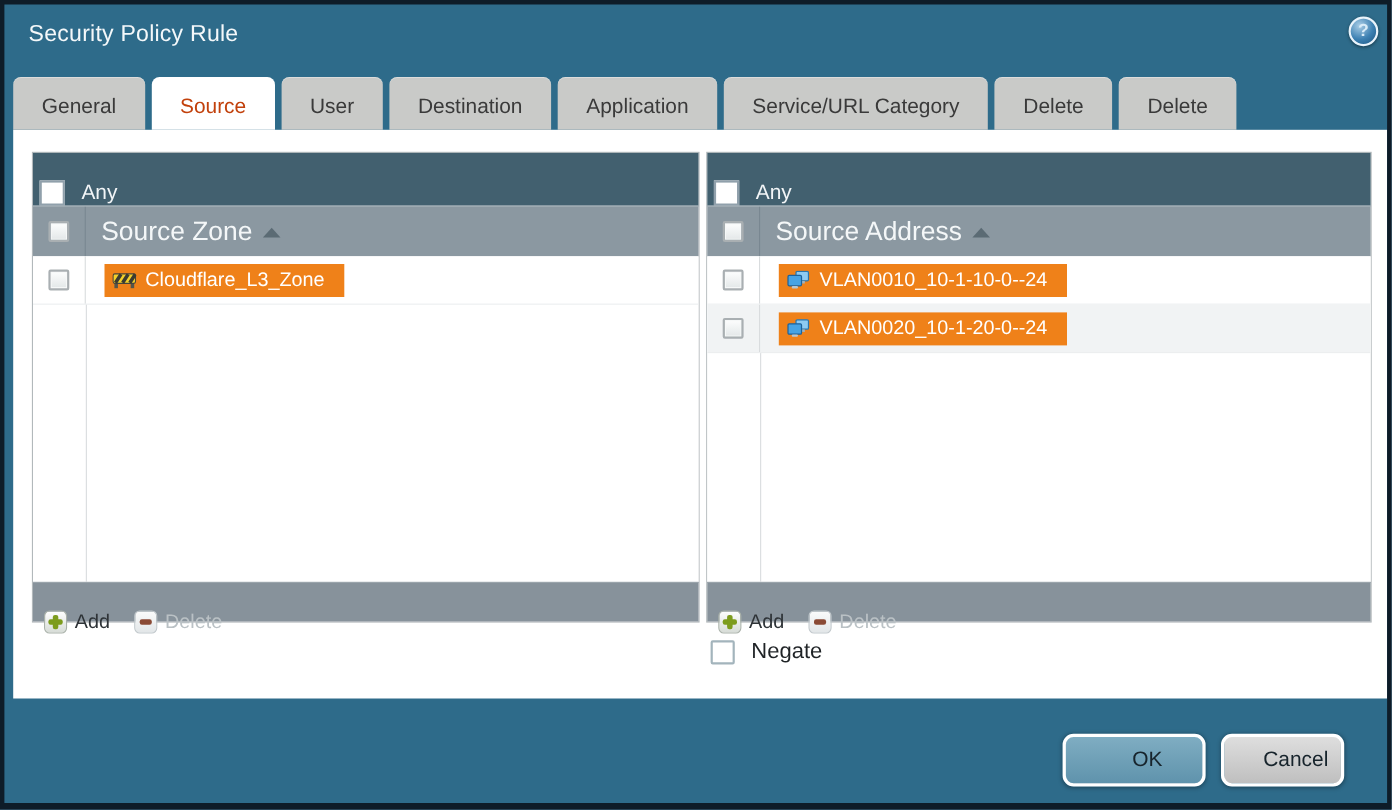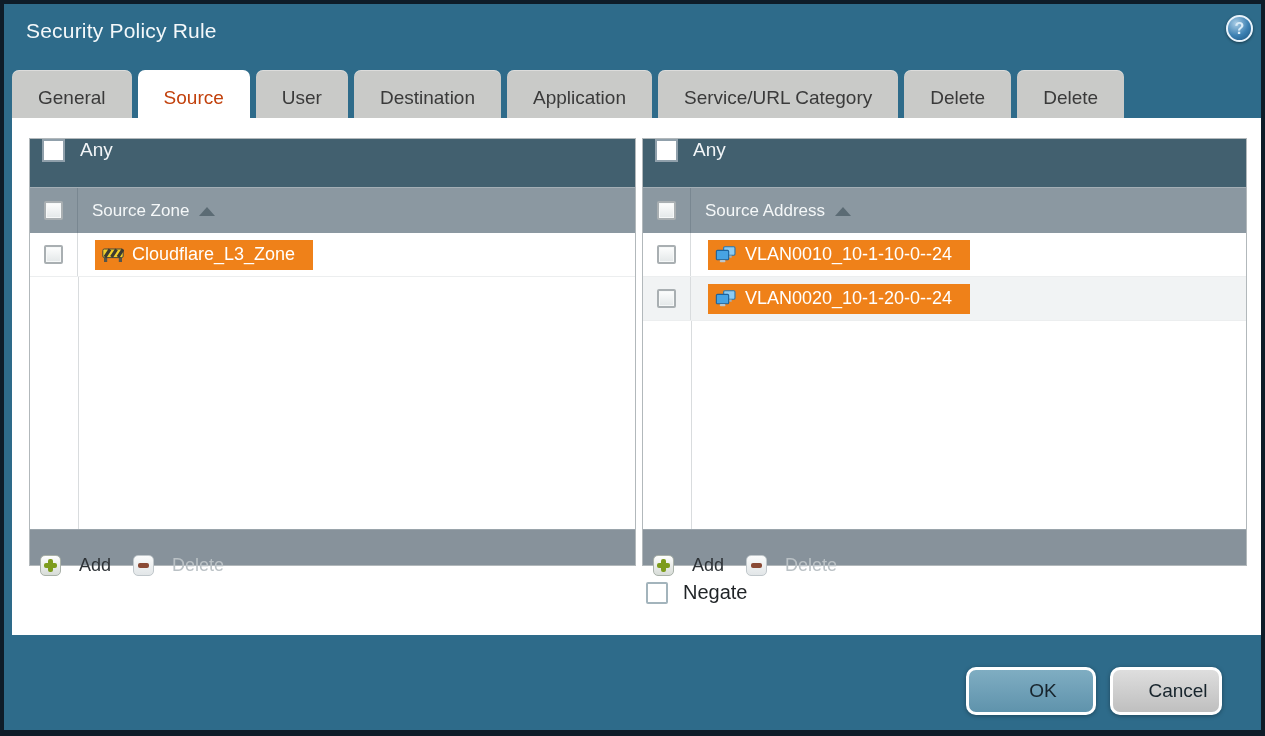--- a/index.html
+++ b/index.html
@@ -48,22 +48,22 @@
   
   .panel {
     position:absolute; top:20px; height:428px;
     border:1px solid #b2b8bb; display:flex; flex-direction:column;
     background:#fff;
   }
   .panel.left  { left:17px;  width:607px; }
   .panel.right { left:630px; width:605px; }
 
   .any-header {
-    height:48px; background:#42606f; display:flex; align-items:flex-start;
-    padding-left:12px; flex:0 0 auto;
+    height:48px; background:#42606f; display:flex; align-items:flex-end;
+    padding-left:6px; flex:0 0 auto;
   }
   .any-label { color:#f2f5f7; font-size:19px; margin-left:15px; }
   .cb-any {
     width:23px; height:23px; background:#ffffff;
     border:2px solid #90a0ab; cursor:pointer;
   }
 
   .col-header {
     height:46px; background:#8b98a1; display:flex; align-items:center;
     border-top:1px solid #a3aeb5; flex:0 0 auto;
@@ -71,21 +71,21 @@
   .cb-cell {
     width:48px; flex:0 0 48px; display:flex; align-items:center; justify-content:center;
     align-self:stretch; border-right:1px solid #798791;
   }
   .panel .body .cb-cell { border-right:1px solid #d9dcde; }
   .cb-small {
     width:19px; height:19px; border:2px solid #a9afb2; border-radius:2px;
     background:linear-gradient(180deg,#fdfefe 0%,#e3e7e8 100%);
     box-shadow:inset 0 0 0 1px #f6f8f8; cursor:pointer;
   }
-  .col-title { color:#f4f7f8; font-size:17px; margin-left:14px; margin-right:10px; }
+  .col-title { color:#f4f7f8; font-size:24px; margin-left:14px; margin-right:10px; }
   .sort-asc {
     width:0; height:0; border-left:8px solid transparent; border-right:8px solid transparent;
     border-bottom:9px solid #5b6b74; margin-top:2px; cursor:pointer;
   }
 
   .body { flex:1 1 auto; background:#fff; overflow:hidden; }
   .row { height:44px; display:flex; align-items:center; border-bottom:1px solid #eceeef; }
   .row.alt { background:#f1f3f4; }
   .chip {
     margin-left:17px; height:30px; display:inline-flex; align-items:center;
@@ -93,21 +93,21 @@
     padding:0 18px 0 7px; gap:8px; cursor:pointer; white-space:nowrap;
   }
   .body-rest { height:100%; position:relative; }
   .col-line { position:absolute; left:48px; top:0; bottom:0; width:1px; background:#d9dcde; }
 
   .panel-footer {
     height:36px; background:#87929b; flex:0 0 aupx; flex:0 0 36px;
     display:flex; align-items:center; padding-left:10px; gap:8px;
     border-top:1px solid #9aa4ab;
   }
-  .ftr-btn { display:flex; align-items:center; gap:18px; cursor:pointer;margin-top:36px; }
+  .ftr-btn { display:flex; align-items:center; gap:7px; cursor:pointer;margin-top:36px; }
   .ftr-btn.disabled { cursor:default; }
   .icon-sq {
     position:relative; width:21px; height:21px; border-radius:5px;
     background:linear-gradient(180deg,#fefefe 0%,#d7dcd7 100%);
     border:1px solid #a9b1a9;
   }
   .icon-sq.plus::before, .icon-sq.plus::after {
     content:""; position:absolute; background:#7d9c1d; border-radius:2px;
   }
   .icon-sq.plus::before { left:3px; right:3px; top:50%; height:5px; margin-top:-2.5px; }

